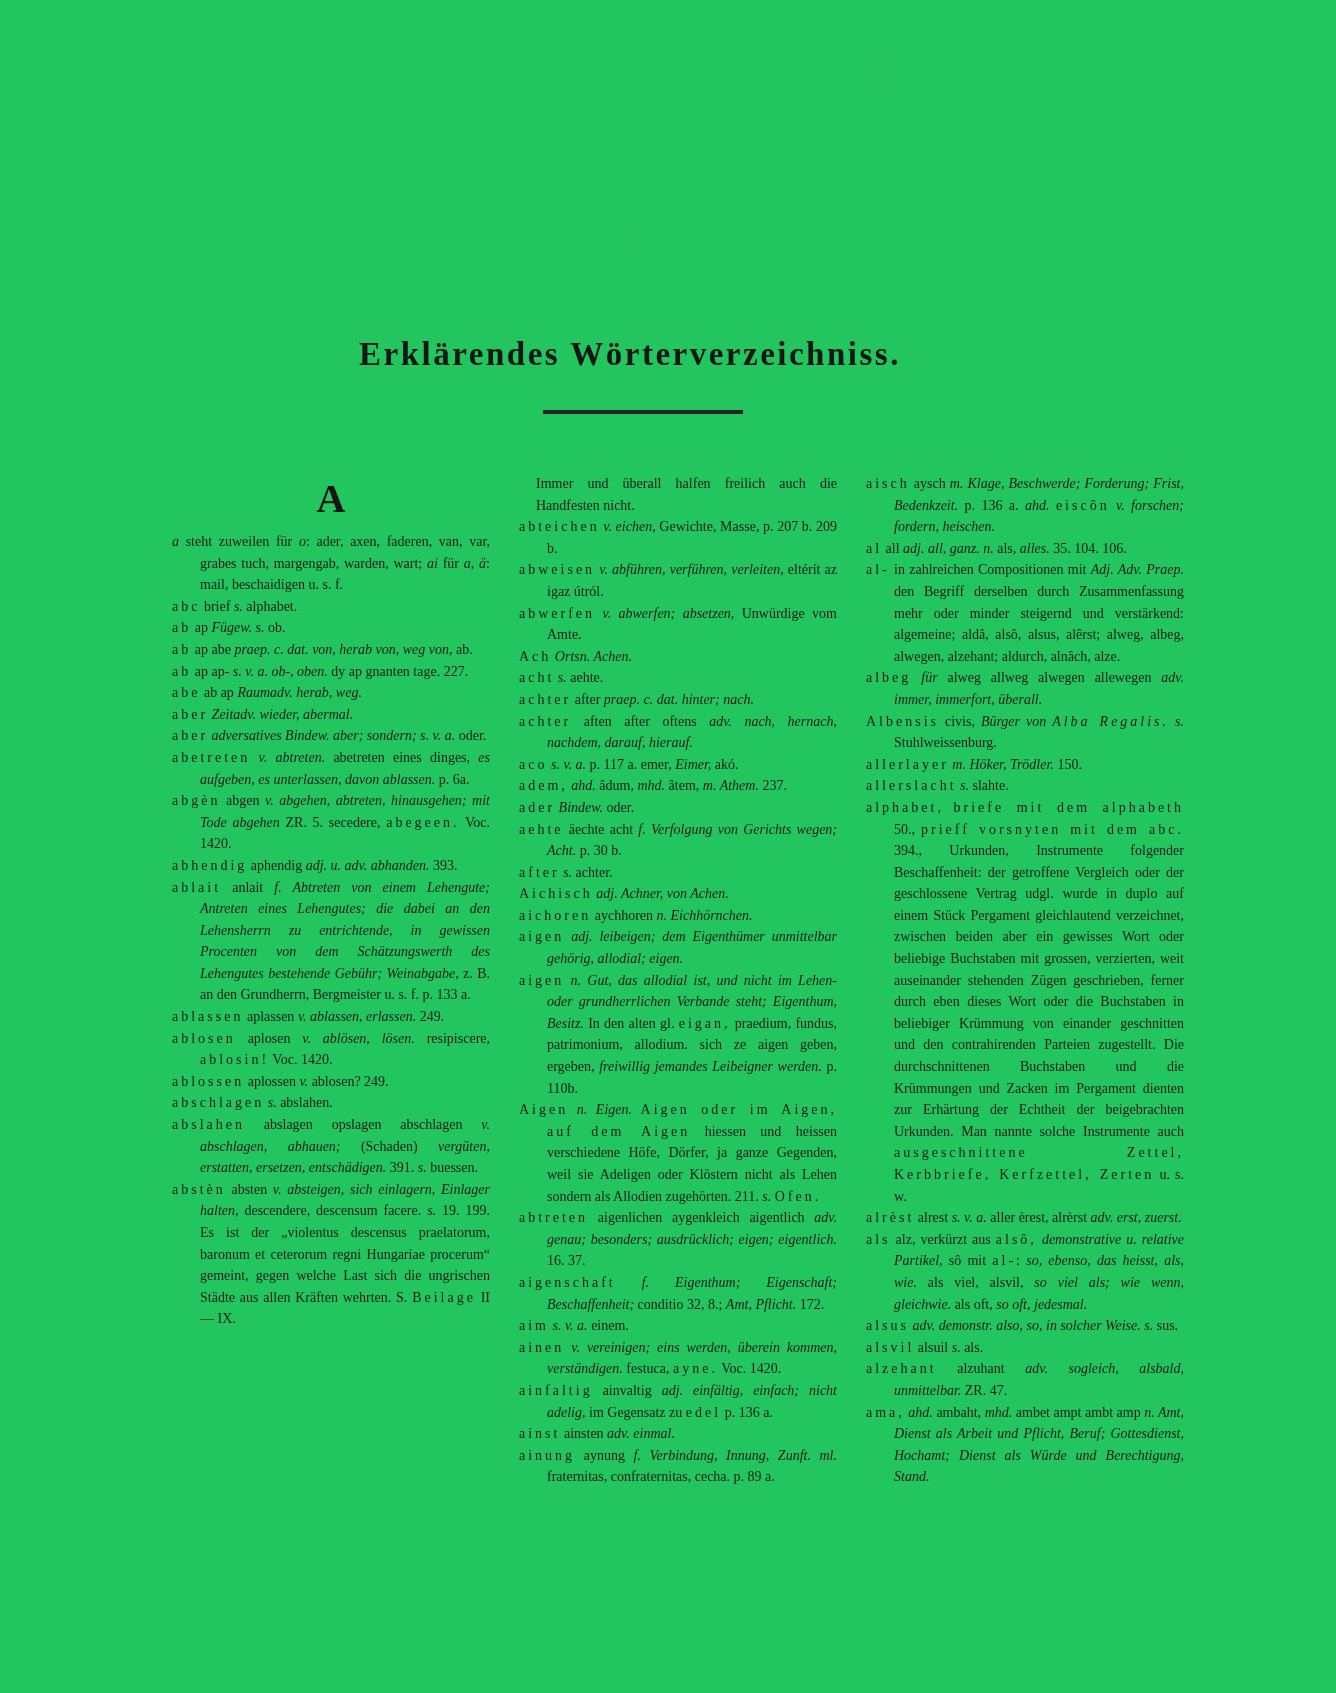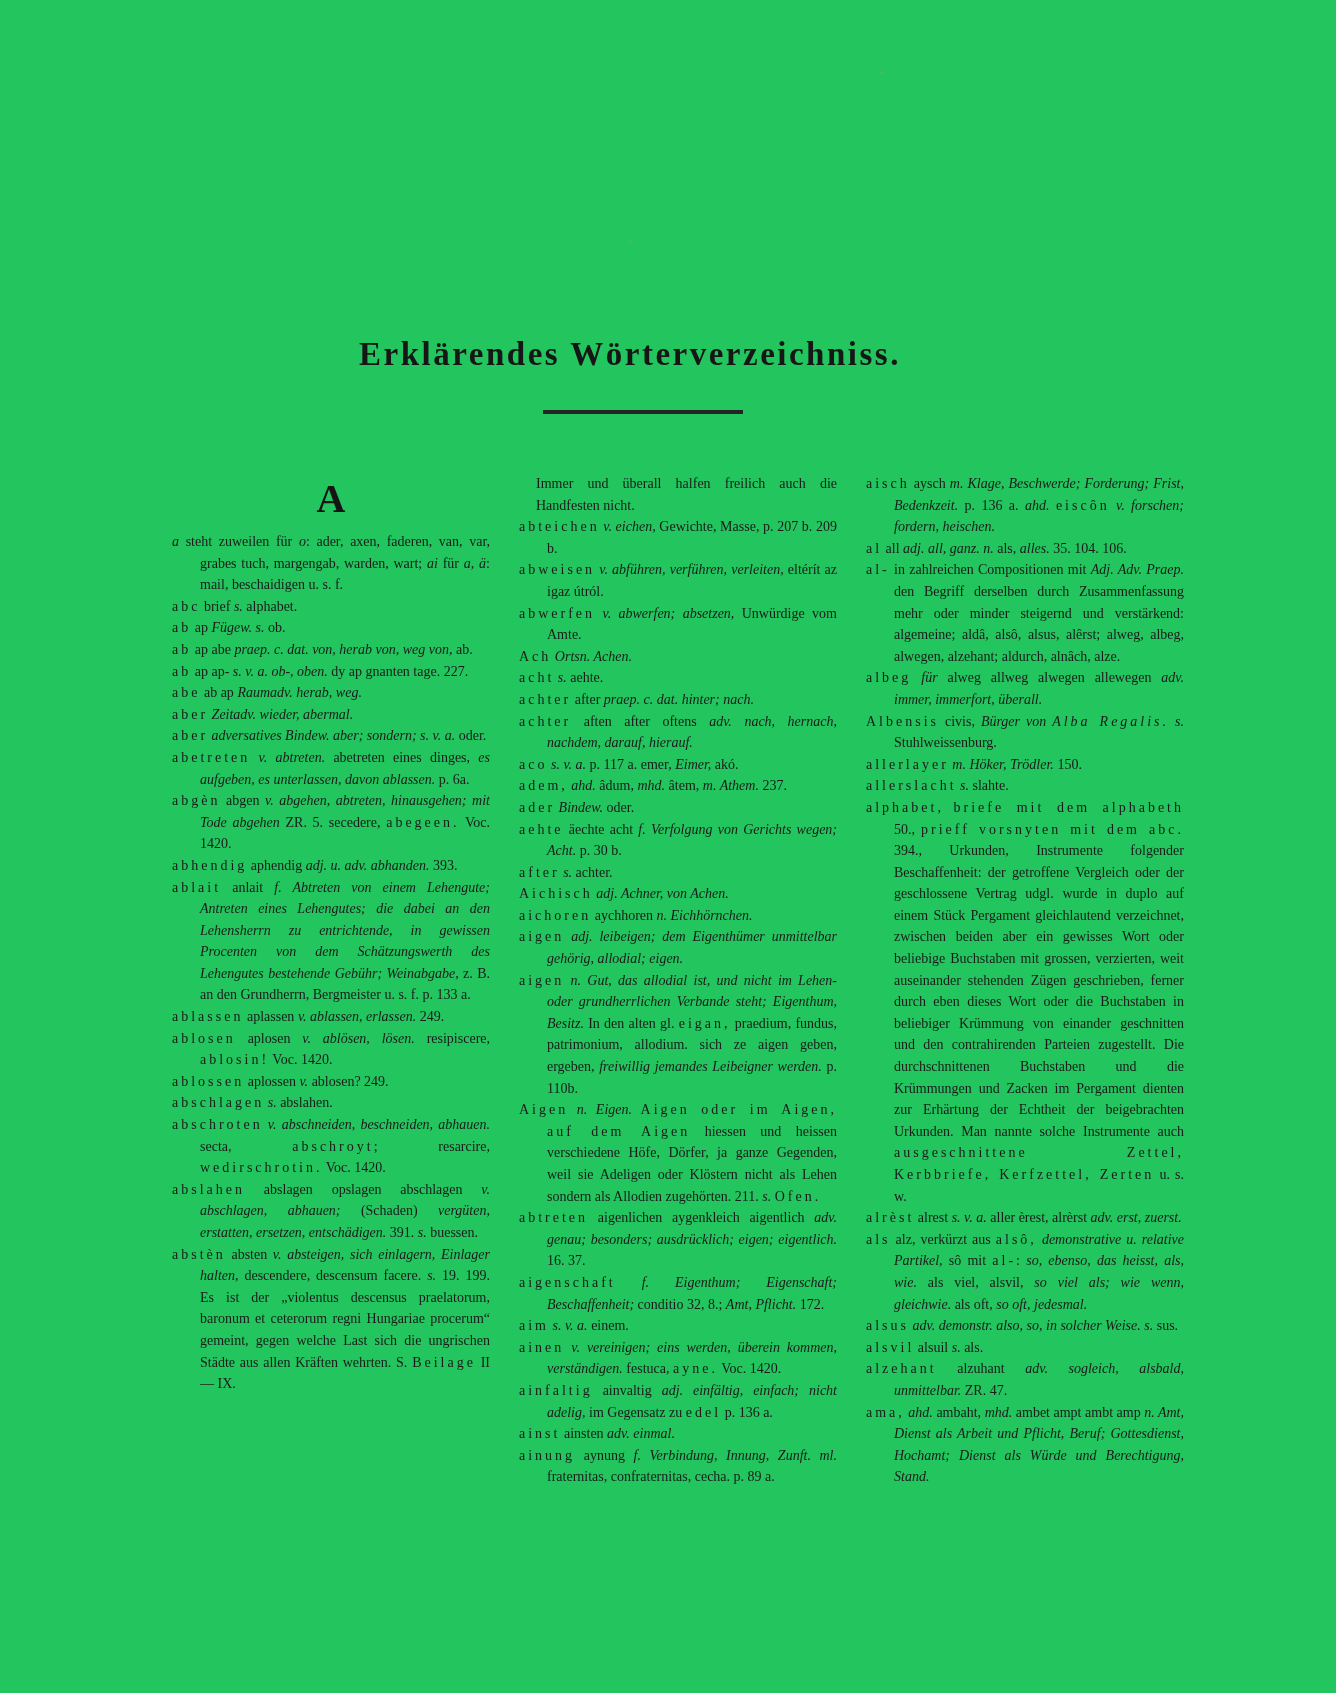--- a/index.html
+++ b/index.html
@@ -71,21 +71,20 @@
         <div class="entry"><span class="seg-h">aber</span><span class="seg-r"> </span><span class="seg-i">Zeitadv. wieder, abermal.</span></div>
         <div class="entry"><span class="seg-h">aber</span><span class="seg-r"> </span><span class="seg-i">adversatives Bindew. aber; sondern; s. v. a.</span><span class="seg-r"> oder.</span></div>
         <div class="entry"><span class="seg-h">abetreten</span><span class="seg-r"> </span><span class="seg-i">v. abtreten.</span><span class="seg-r"> abetreten eines dinges, </span><span class="seg-i">es aufgeben, es unterlassen, davon ablassen.</span><span class="seg-r"> p. 6a.</span></div>
         <div class="entry"><span class="seg-h">abgèn</span><span class="seg-r"> abgen </span><span class="seg-i">v. abgehen, abtreten, hinausgehen; mit Tode abgehen</span><span class="seg-r"> ZR. 5. secedere, </span><span class="seg-s">abegeen.</span><span class="seg-r"> Voc. 1420.</span></div>
         <div class="entry"><span class="seg-h">abhendig</span><span class="seg-r"> aphendig </span><span class="seg-i">adj. u. adv. abhanden.</span><span class="seg-r"> 393.</span></div>
         <div class="entry"><span class="seg-h">ablait</span><span class="seg-r"> anlait </span><span class="seg-i">f. Abtreten von einem Lehengute; Antreten eines Lehengutes; die dabei an den Lehensherrn zu entrichtende, in gewissen Procenten von dem Schätzungswerth des Lehengutes bestehende Gebühr; Weinabgabe,</span><span class="seg-r"> z. B. an den Grundherrn, Bergmeister u. s. f. p. 133 a.</span></div>
         <div class="entry"><span class="seg-h">ablassen</span><span class="seg-r"> aplassen </span><span class="seg-i">v. ablassen, erlassen.</span><span class="seg-r"> 249.</span></div>
         <div class="entry"><span class="seg-h">ablosen</span><span class="seg-r"> aplosen </span><span class="seg-i">v. ablösen, lösen.</span><span class="seg-r"> resipiscere, </span><span class="seg-s">ablosin!</span><span class="seg-r"> Voc. 1420.</span></div>
         <div class="entry"><span class="seg-h">ablossen</span><span class="seg-r"> aplossen </span><span class="seg-i">v.</span><span class="seg-r"> ablosen? 249.</span></div>
         <div class="entry"><span class="seg-h">abschlagen</span><span class="seg-r"> </span><span class="seg-i">s.</span><span class="seg-r"> abslahen.</span></div>
-        <div class="entry"><span class="seg-h">abschroten</span><span class="seg-r"> </span><span class="seg-i">v. abschneiden, beschneiden, abhauen.</span><span class="seg-r"> secta, </span><span class="seg-s">abschroyt</span><span class="seg-r">; resarcire, </span><span class="seg-s">wedirschrotin.</span><span class="seg-r"> Voc. 1420.</span></div>
         <div class="entry"><span class="seg-h">abslahen</span><span class="seg-r"> abslagen opslagen abschlagen </span><span class="seg-i">v. abschlagen, abhauen;</span><span class="seg-r"> (Schaden) </span><span class="seg-i">vergüten, erstatten, ersetzen, entschädigen.</span><span class="seg-r"> 391. </span><span class="seg-i">s.</span><span class="seg-r"> buessen.</span></div>
         <div class="entry"><span class="seg-h">abstèn</span><span class="seg-r"> absten </span><span class="seg-i">v. absteigen, sich einlagern, Einlager halten,</span><span class="seg-r"> descendere, descensum facere. </span><span class="seg-i">s.</span><span class="seg-r"> 19. 199. Es ist der „violentus descensus praelatorum, baronum et ceterorum regni Hungariae procerum“ gemeint, gegen welche Last sich die ungrischen Städte aus allen Kräften wehrten. S. </span><span class="seg-s">Beilage</span><span class="seg-r"> II — IX.</span></div>
       </div>
     <div class="column">
         <div class="entry cont"><span class="seg-r">Immer und überall halfen freilich auch die Handfesten nicht.</span></div>
         <div class="entry"><span class="seg-h">abteichen</span><span class="seg-r"> </span><span class="seg-i">v. eichen,</span><span class="seg-r"> Gewichte, Masse, p. 207 b. 209 b.</span></div>
         <div class="entry"><span class="seg-h">abweisen</span><span class="seg-r"> </span><span class="seg-i">v. abführen, verführen, verleiten,</span><span class="seg-r"> eltérít az igaz útról.</span></div>
         <div class="entry"><span class="seg-h">abwerfen</span><span class="seg-r"> </span><span class="seg-i">v. abwerfen; absetzen,</span><span class="seg-r"> Unwürdige vom Amte.</span></div>
         <div class="entry"><span class="seg-h">Ach</span><span class="seg-r"> </span><span class="seg-i">Ortsn. Achen.</span></div>
         <div class="entry"><span class="seg-h">acht</span><span class="seg-r"> </span><span class="seg-i">s.</span><span class="seg-r"> aehte.</span></div>

